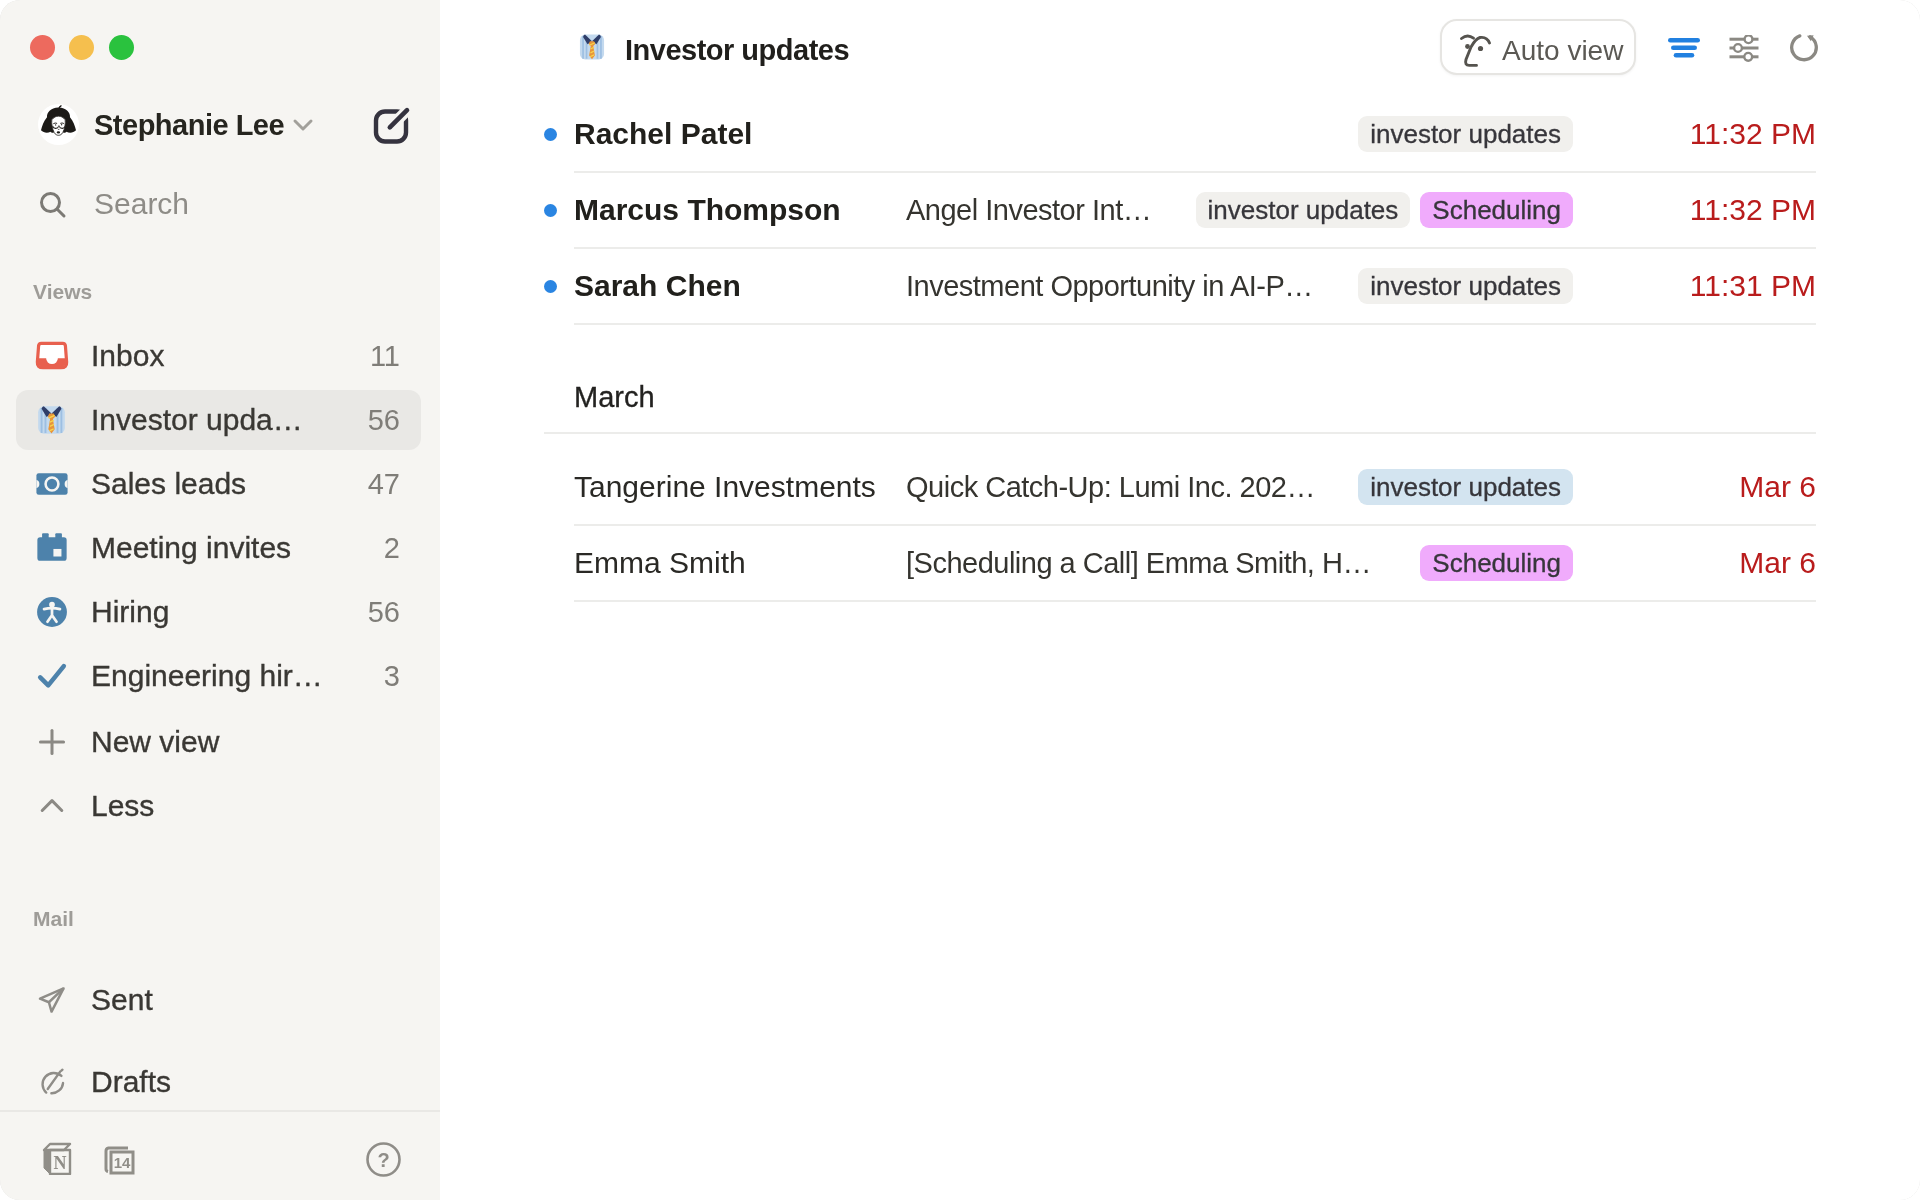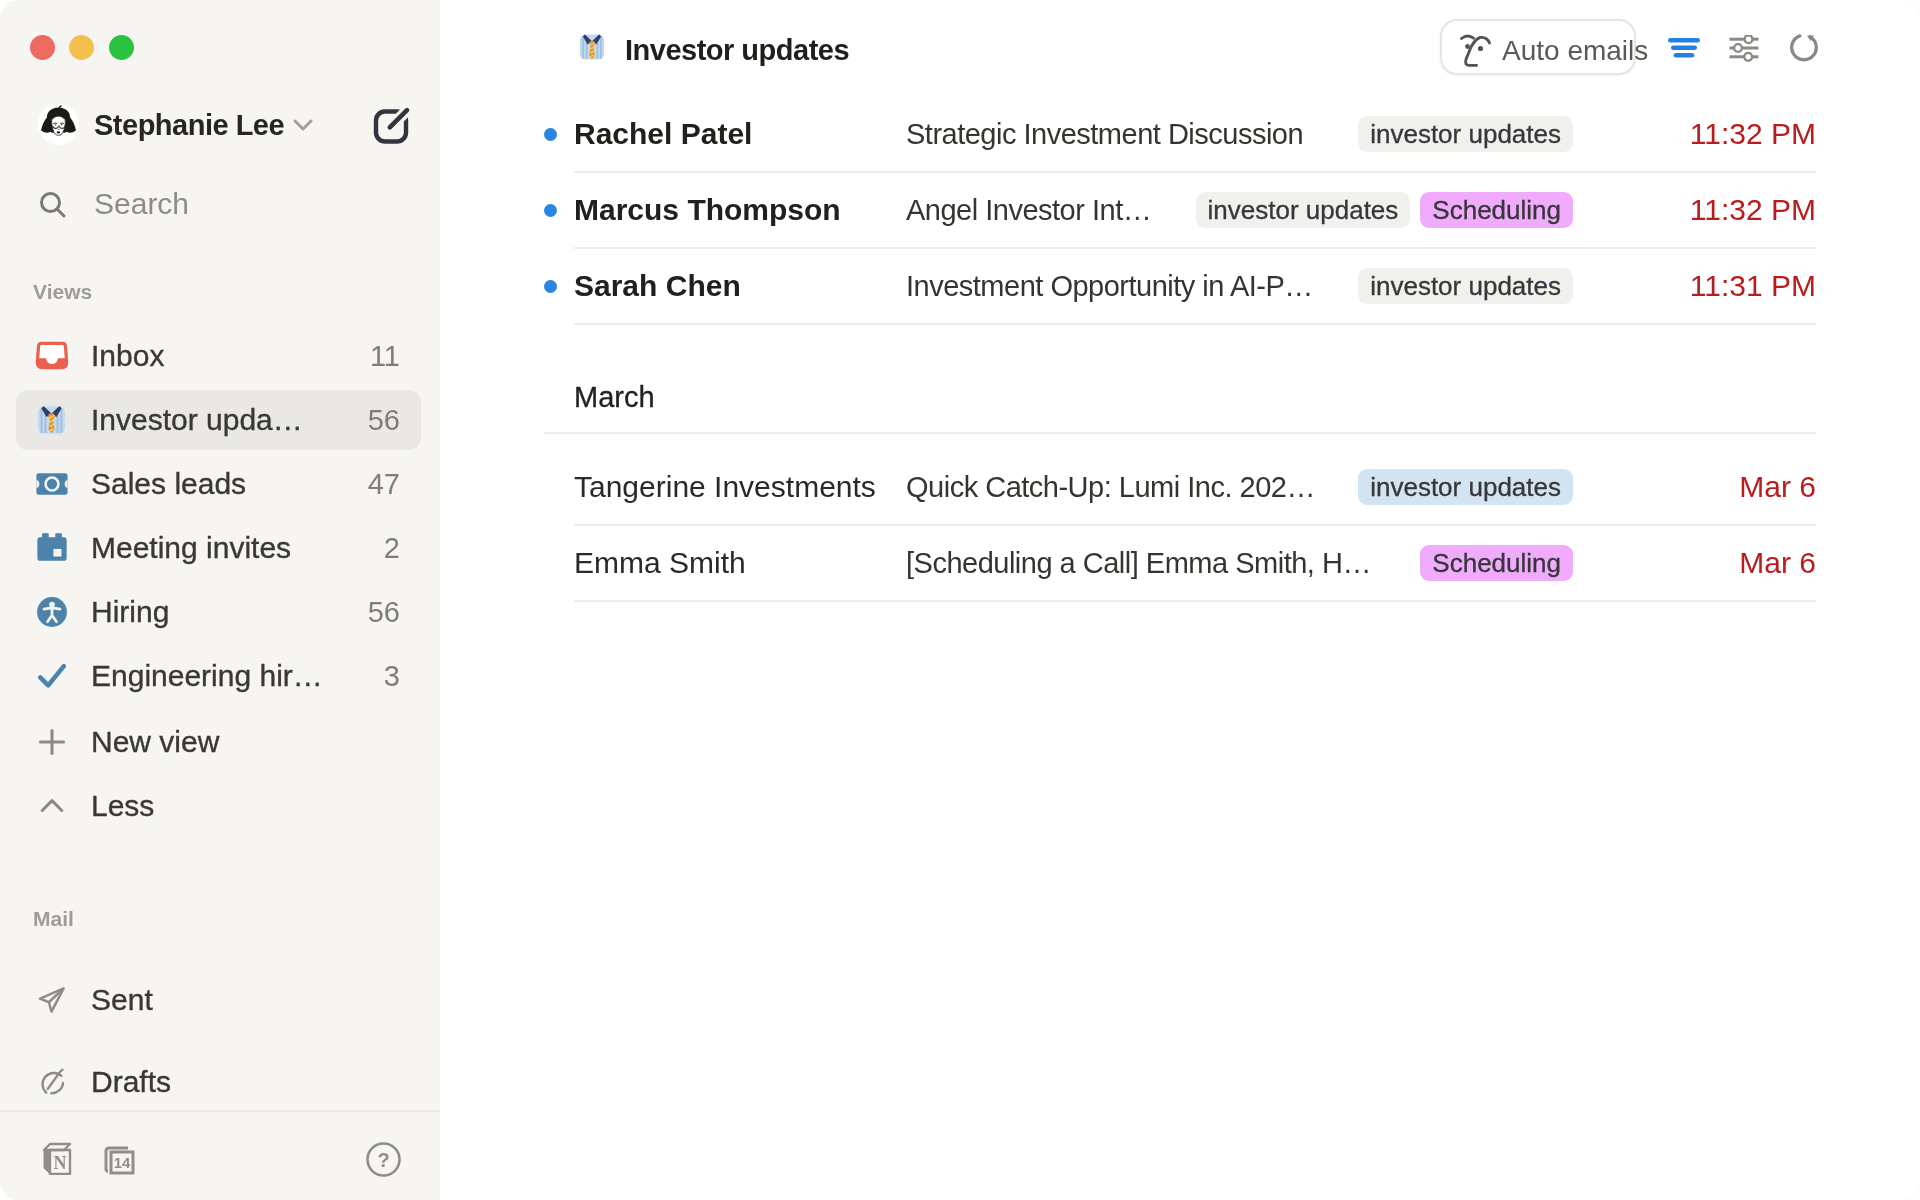--- a/index.html
+++ b/index.html
@@ -241,21 +241,21 @@
       </svg>
       <div class="title">Investor updates</div>
 
       <div class="albtn">
         <svg style="position:absolute;left:9px;top:9px" width="46" height="40" viewBox="0 0 46 40">
           <path d="M10.5 8.5 Q16.5 3.5 22.5 8.2" fill="none" stroke="#55534e" stroke-width="2.9" stroke-linecap="round"></path>
           <path d="M38.5 13 Q36 6.5 29 7.5 Q24.5 8.8 20 17 L15 29.5 Q13.3 35.6 18.5 35.4 L25.5 35.4" fill="none" stroke="#55534e" stroke-width="2.9" stroke-linecap="round"></path>
           <circle cx="16.5" cy="16.5" r="2.4" fill="#55534e"></circle>
           <circle cx="29.5" cy="18.5" r="2.6" fill="#55534e"></circle>
         </svg>
-        <div class="t">Auto emails</div>
+        <div class="t">Auto view</div>
       </div>
       <svg style="position:absolute;left:1228px;top:38px" width="32" height="24" viewBox="0 0 32 24">
         <line x1="2.3" y1="2.3" x2="29.7" y2="2.3" stroke="#2180e0" stroke-width="4.6" stroke-linecap="round"></line>
         <line x1="5.3" y1="9.8" x2="26.7" y2="9.8" stroke="#2180e0" stroke-width="4.6" stroke-linecap="round"></line>
         <line x1="8" y1="17.3" x2="24" y2="17.3" stroke="#2180e0" stroke-width="4.6" stroke-linecap="round"></line>
       </svg>
       <svg style="position:absolute;left:1288px;top:35px" width="32" height="30" viewBox="0 0 32 30">
         <line x1="1.5" y1="4.2" x2="30.5" y2="4.2" stroke="#8b8983" stroke-width="3"></line>
         <line x1="1.5" y1="13" x2="30.5" y2="13" stroke="#8b8983" stroke-width="3"></line>
         <line x1="1.5" y1="21.8" x2="30.5" y2="21.8" stroke="#8b8983" stroke-width="3"></line>
@@ -266,21 +266,20 @@
       <svg style="position:absolute;left:1349px;top:31px" width="30" height="31" viewBox="0 0 30 31">
         <path d="M10.8 4.9 A12.3 12.3 0 1 0 21.2 5.85" fill="none" stroke="#8b8983" stroke-width="3.3" stroke-linecap="round"></path>
         <path d="M25.6 8.6 L22.3 2.9 L18.9 8.6 Z" fill="#8b8983" transform="rotate(55 22.2 5.8)"></path>
       </svg>
     </div>
 
     <div class="list">
       <div class="row">
         <span class="dot"></span>
         <div class="sender">Rachel Patel</div>
-        <div class="subj">Strategic Investment Discussion</div>
         <div class="sp"></div>
         <span class="tag">investor updates</span>
         <div class="time">11:32 PM</div>
       </div>
       <div class="row">
         <span class="dot"></span>
         <div class="sender">Marcus Thompson</div>
         <div class="subj">Angel Investor Interest — Intro Call</div>
         <div class="sp"></div>
         <span class="tag">investor updates</span>

